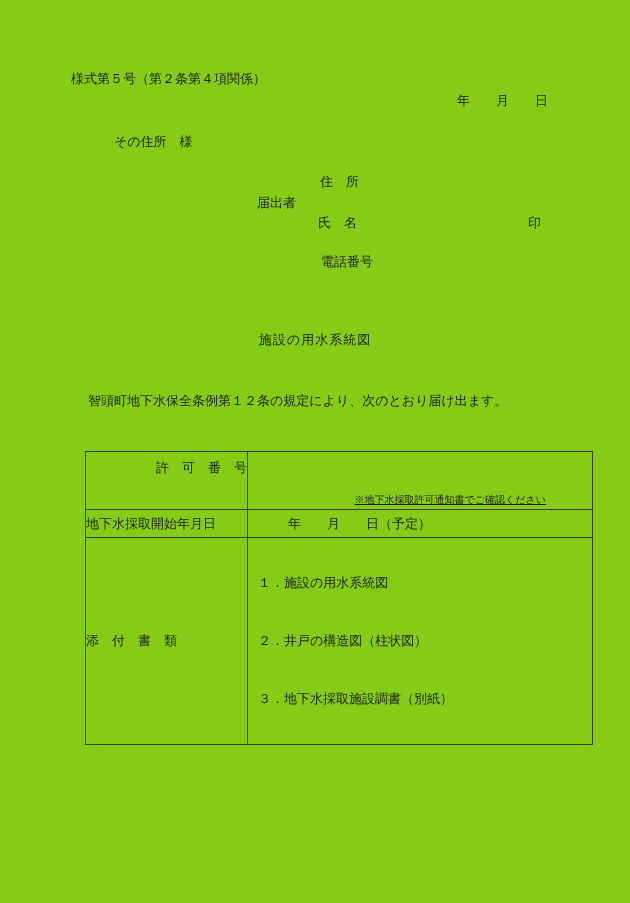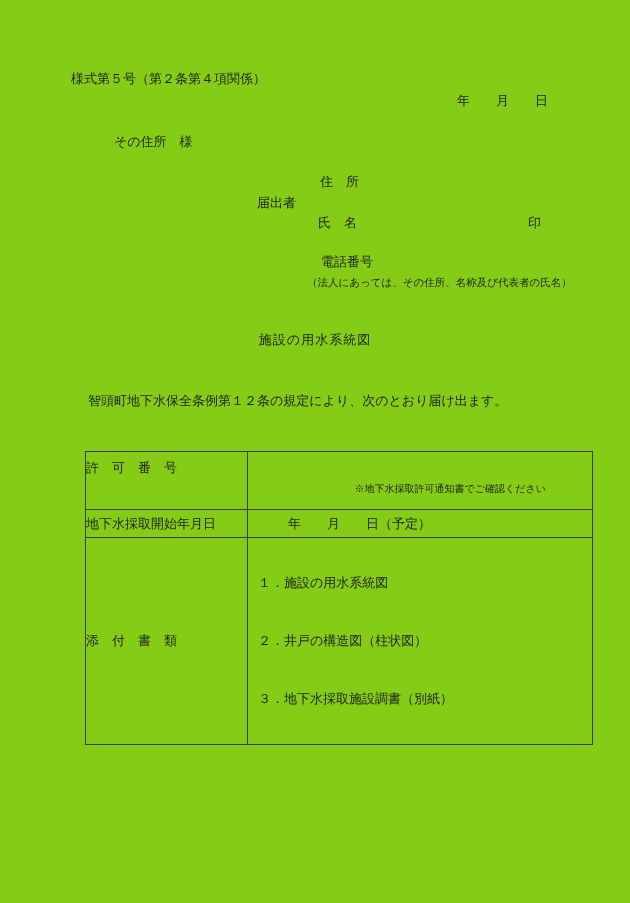--- a/index.html
+++ b/index.html
@@ -42,27 +42,28 @@
     border: 1px solid #3c3c3c;
     padding: 0;
     vertical-align: middle;
     white-space: pre;
   }
   td.hcol { width: 161px; padding-left: 8px; }
   tr.r1 td { height: 50px; }
   tr.r2 td { height: 27px; }
   tr.r3 td { height: 27px; }
   tr.r4 td { height: 78px; }
-  tr.r1 td.hcol { vertical-align: top; padding-top: 7px; }
+  tr.r1 td.hcol { vertical-align: top; padding-top: 7px; text-align: right; }
   tr.r1 td.vcol { position: relative; }
   .permit-note {
     position: absolute;
-    right: 46px; bottom: 13px;
+    right: 46px; bottom: 2px;
     font-size: 10px;
     white-space: pre;
+    text-decoration: underline;
   }
   tr.r3 td.vcol { padding-left: 40px; }
   tr.r4 td.vcol { padding-left: 10px; }
   tr.r4 td.vcol .att-item { line-height: 26px; white-space: pre; }
 </style>
 </head>
 <body>
 
 <div class="page">
 
@@ -75,21 +76,20 @@
   <div class="abs address-label">住　所</div>
 
   <div class="abs declarant">届出者</div>
 
   <div class="abs name-label">氏　名</div>
 
   <div class="abs seal">印</div>
 
   <div class="abs phone-label">電話番号</div>
 
-  <div class="abs corp-note">（法人にあっては、その住所、名称及び代表者の氏名）</div>
 
   <div class="abs doc-title">施設の用水系統図</div>
 
   <div class="abs body-text">　智頭町地下水保全条例第１２条の規定により、次のとおり届け出ます。</div>
 
   <table class="main">
     <tbody>
         <tr class="r1">
       <td class="hcol">許　可　番　号</td>
       <td class="vcol">

